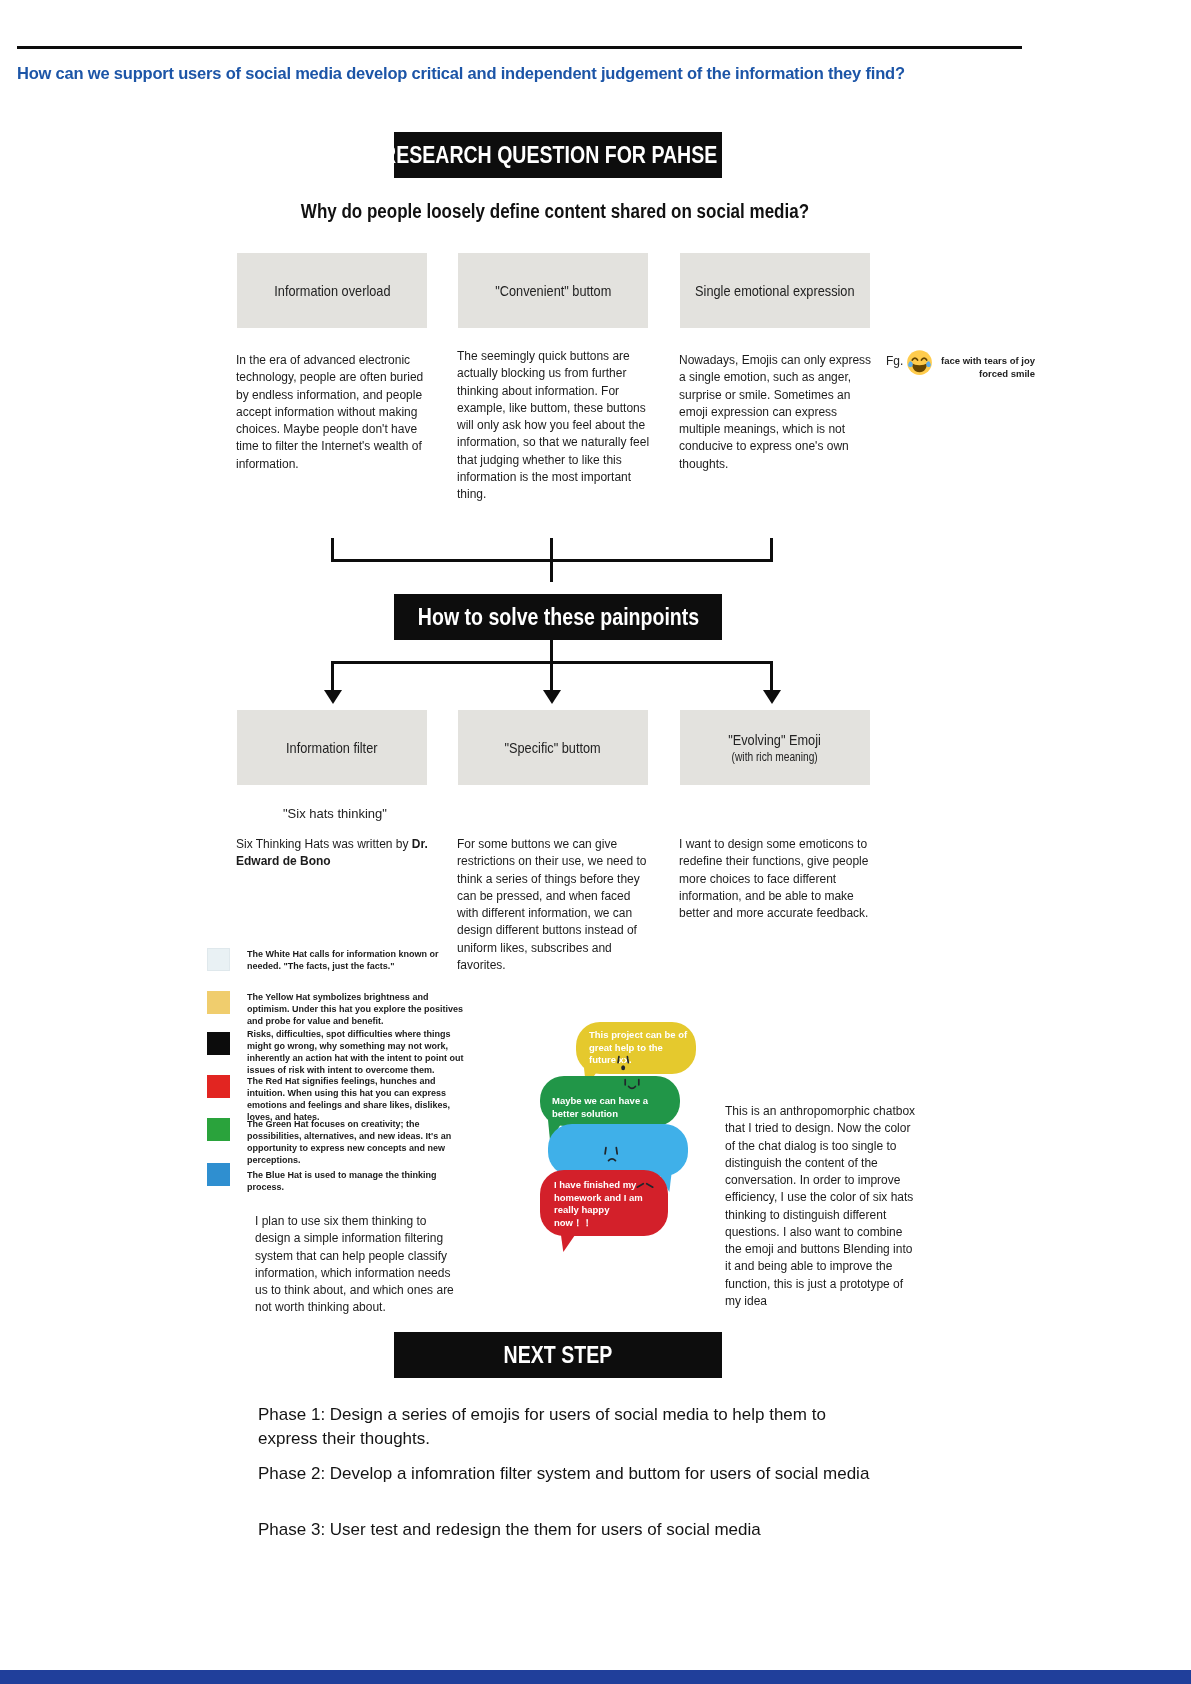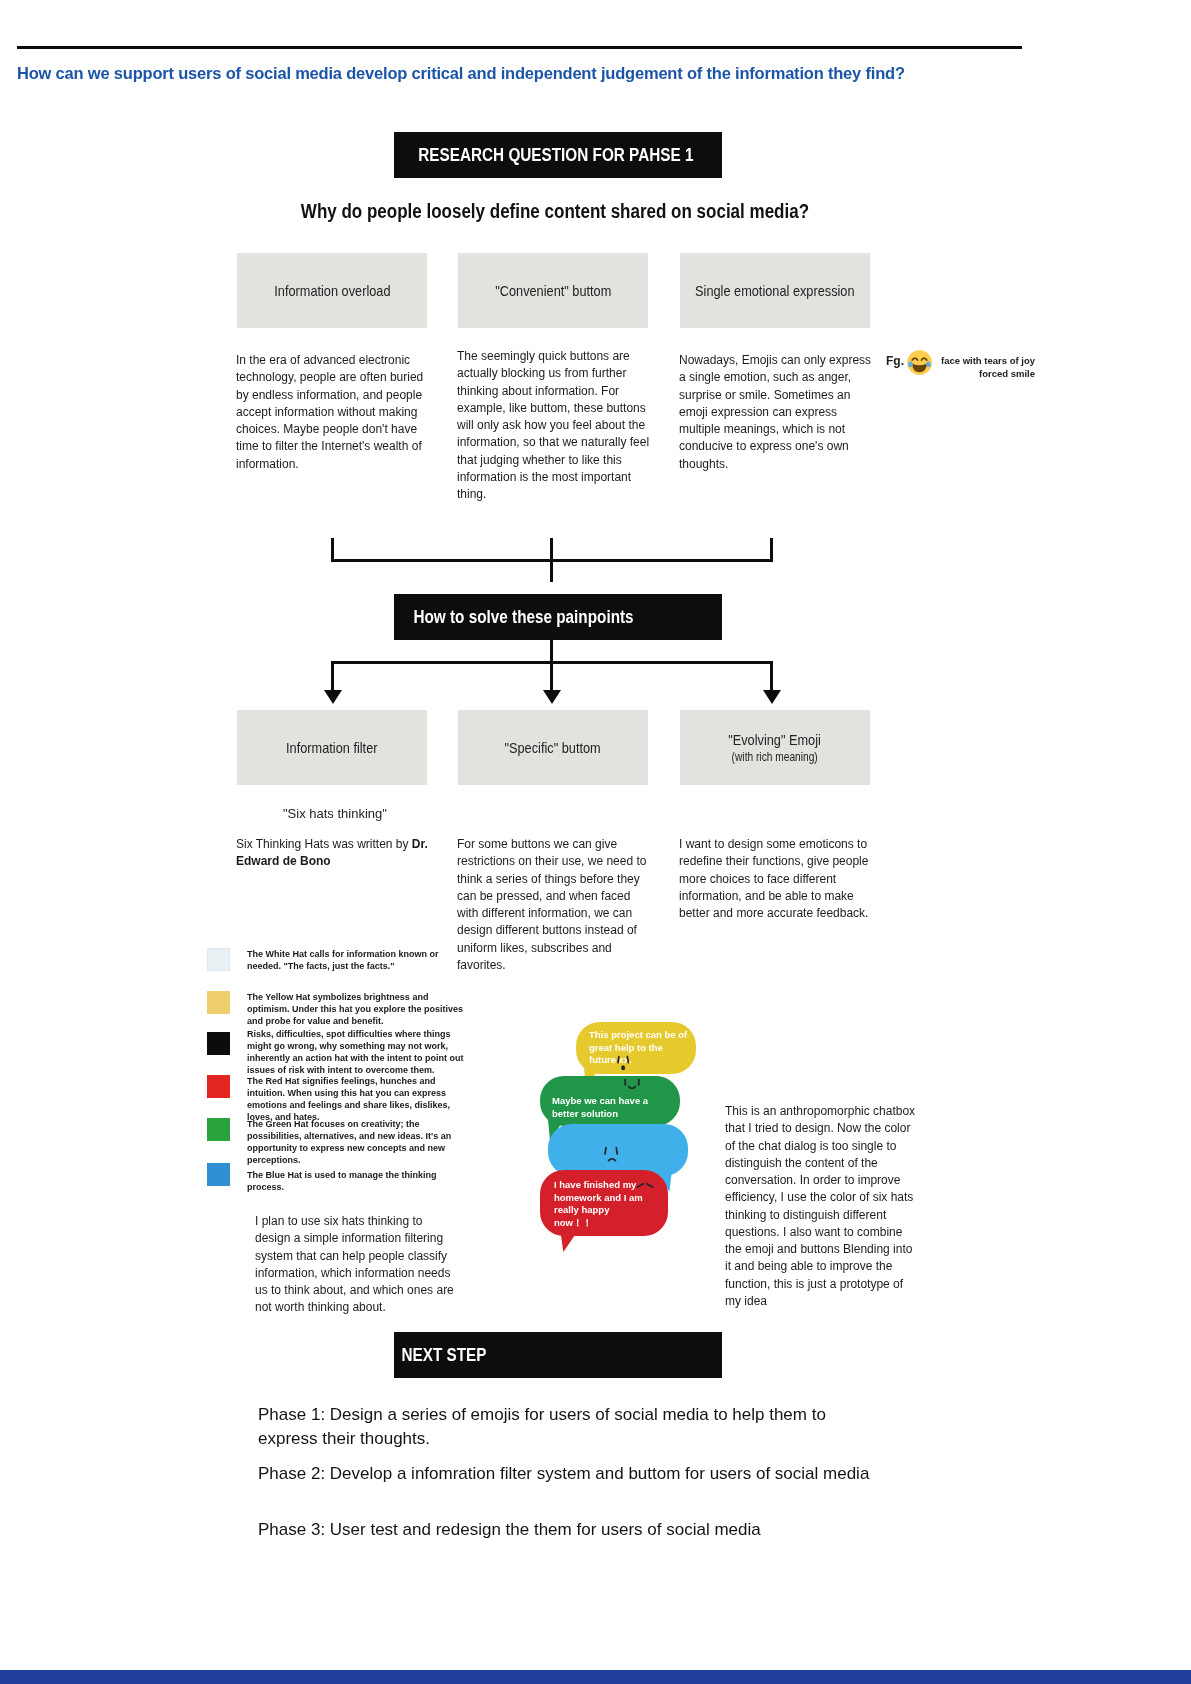--- a/index.html
+++ b/index.html
@@ -8,31 +8,31 @@
   .page { position:relative; width:1191px; height:1684px; margin:0 auto; background:#fff; overflow:hidden; }
   .abs { position:absolute; }
 
   .cond { display:inline-block; transform:scaleX(0.85); transform-origin:center; white-space:nowrap; }
   .cond-left { display:inline-block; transform:scaleX(0.9); transform-origin:left center; white-space:nowrap; }
 
   .title { left:17px; top:8px; font-size:28px; font-weight:800; letter-spacing:3px; color:#0c0c0c; }
   .title-rule { left:17px; top:46px; width:1005px; height:3px; background:#0c0c0c; }
   .subtitle { left:17px; top:64px; width:1000px; font-size:16.5px; font-weight:700; letter-spacing:-0.2px; }
 
-  .banner { width:328px; height:46px; display:flex; align-items:center; 
-            color:#ffffff; font-size:18px; font-weight:700; }
+  .banner { width:328px; height:46px; display:flex; align-items:center; justify-content:center;
+            color:#ffffff; font-size:23px; font-weight:700; }
   .question { left:200px; top:200px; width:710px; text-align:center; font-size:20px; font-weight:700; color:#111; }
 
   .gbox { width:190px; height:75px; display:flex; flex-direction:column; align-items:center; justify-content:center;
           font-size:15px; color:#222; text-align:center; }
   .gbox .sub { font-size:12px; margin-top:2px; }
 
   .body-text { font-size:12px; line-height:1.44; color:#1c1c1c; }
 
-  .fig-label { font-size:12px; color:#222;font-weight:bold; }
+  .fig-label { font-size:12px; color:#222; }
   .fig-caption { font-size:9.5px; font-weight:700; line-height:1.35; color:#222; }
   .emoji { width:27px; height:27px; }
 
   .line { background:#0d0d0d; }
   .arrowhead { width:0; height:0; border-left:9px solid transparent; border-right:9px solid transparent; border-top:14px solid #0d0d0d; }
 
   .quote { font-size:13px; color:#222; }
   .intro { font-size:12px; line-height:1.42; width:200px; }
   .intro b { font-weight:700; }
 
@@ -142,21 +142,21 @@
   </div>
   <div class="abs" style="left:207px; top:1118px;">
     <span class="hat-swatch" style="background-color: rgb(42, 163, 60);"></span>
     <p class="hat-text" style="position:absolute; left:40px; top:0;">The Green Hat focuses on creativity; the possibilities, alternatives, and new ideas. It's an opportunity to express new concepts and new perceptions.</p>
   </div>
   <div class="abs" style="left:207px; top:1163px;">
     <span class="hat-swatch" style="background-color: rgb(47, 143, 208);"></span>
     <p class="hat-text" style="position:absolute; left:40px; top:6px;">The Blue Hat is used to manage the thinking process.</p>
   </div>
 
-  <p class="abs body-text" style="left:255px; top:1213px; width:205px;">I plan to use six hats thinking to design a simple information filtering system that can help people classify information, which information needs us to think about, and which ones are not worth thinking about.</p>
+  <p class="abs body-text" style="left:255px; top:1213px; width:205px;">I plan to use six them thinking to design a simple information filtering system that can help people classify information, which information needs us to think about, and which ones are not worth thinking about.</p>
 
   <p class="abs body-text" style="left:679px; top:836px; width:198px;">I want to design some emoticons to redefine their functions, give people more choices to face different information, and be able to make better and more accurate feedback.</p>
 
   <p class="abs body-text" style="left:457px; top:836px; width:198px;">For some buttons we can give restrictions on their use, we need to think a series of things before they can be pressed, and when faced with different information, we can design different buttons instead of uniform likes, subscribes and favorites.</p>
 
   <div class="abs bubble" style="left: 576px; top: 1022px; width: 120px; height: 52px; background-color: rgb(229, 201, 45);">
     <span class="btxt" style="left:13px; top:7px; width:100px;">This project can be of great help to the future xx.</span>
     <svg class="face" style="left:34px; top:33px; width:28px; height:17px;" viewBox="0 0 30 20">
       <line x1="9" y1="2" x2="8" y2="9"></line>
         <line x1="19" y1="2" x2="20" y2="9"></line>

